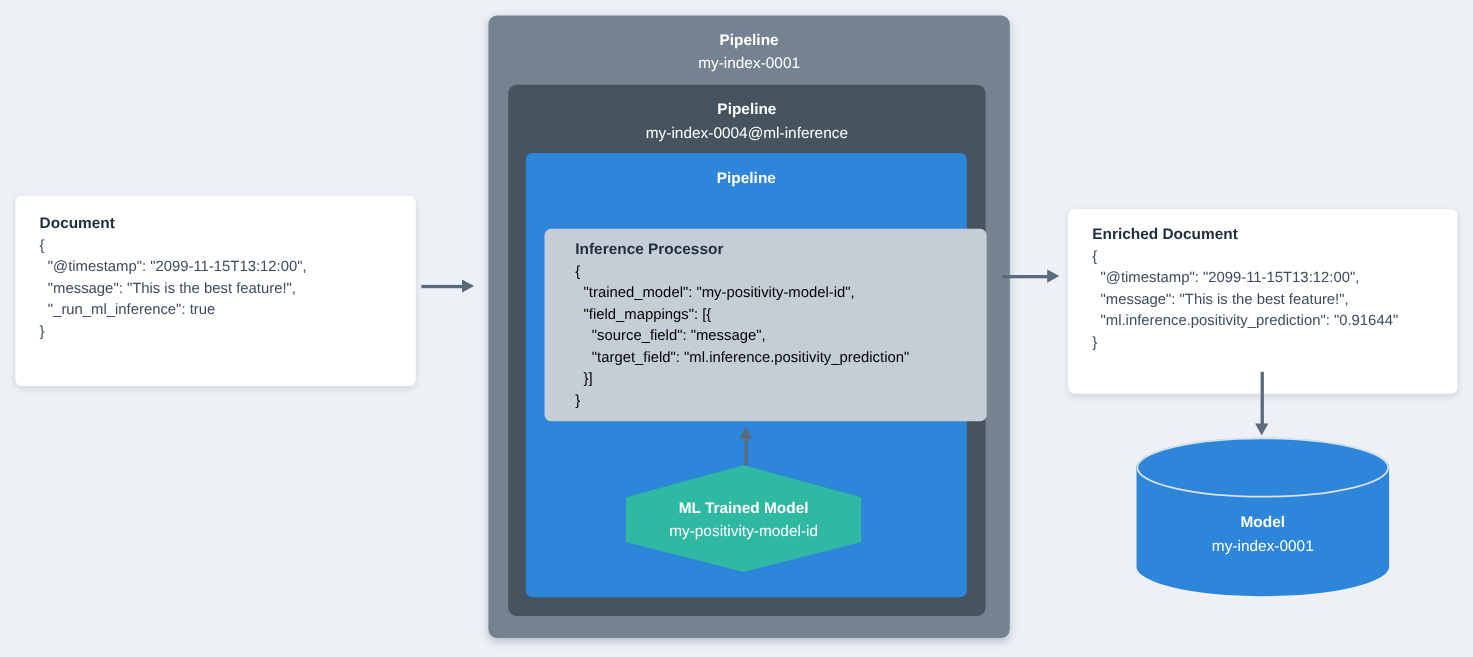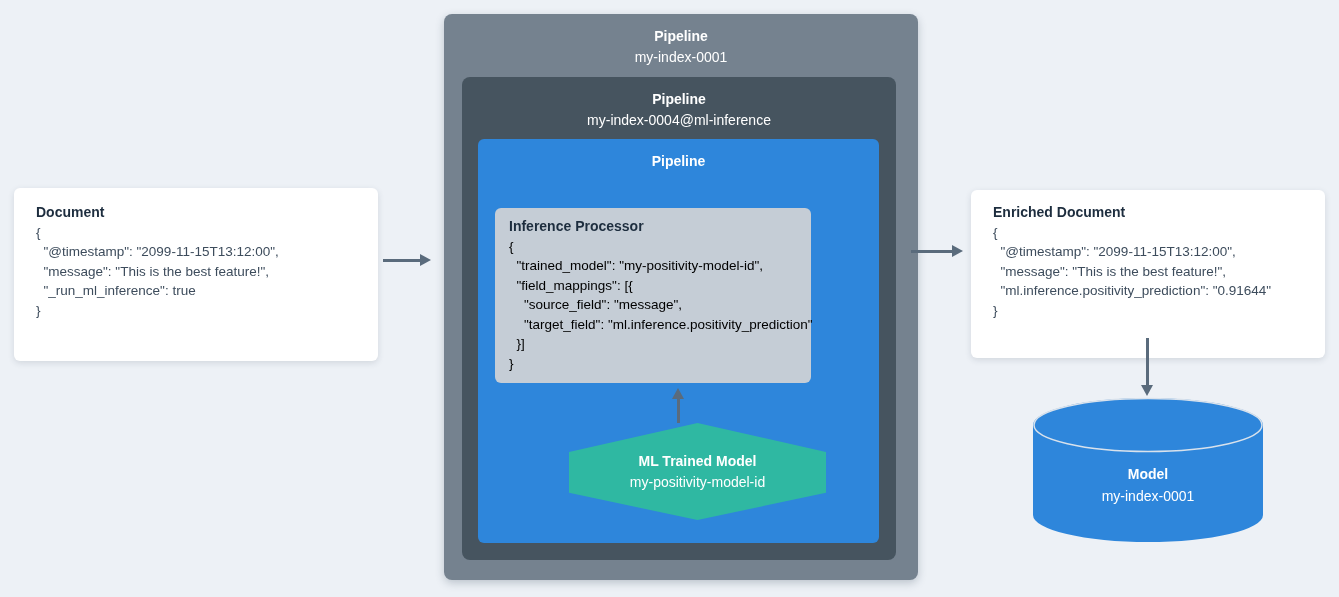--- a/index.html
+++ b/index.html
@@ -62,28 +62,28 @@
   }
   .pipe-header{
     text-align:center;
     color:#fff;
     padding-top:12px;
     font-size:14px;
     line-height:21px;
   }
   .pipe-header .pipe-label{font-weight:bold;}
   .proc-box{
-    left:17px;top:69px;width:316px;height:175px;
+    left:17px;top:69px;width:402px;height:175px;
     background:var(--processor);
     border-radius:6px;
-    padding:9px 14px;
+    padding:9px 28px;
   }
   
   .hexagon{
-    left:91px;top:284px;width:257px;height:97px;
+    left:91px;top:284px;width:214px;height:97px;
     background:var(--model);
     clip-path:polygon(50% 0%, 100% 30%, 100% 72%, 50% 100%, 0% 72%, 0% 30%);
     display:flex;flex-direction:column;align-items:center;justify-content:center;
     color:#fff;font-size:14px;line-height:21px;text-align:center;
   }
   .hexagon .pipe-label{font-weight:bold;}
   
   .arrow-right{
     height:3px;background:var(--arrow);
   }
@@ -117,21 +117,21 @@
     left:1033px;top:396px;width:230px;height:150px;
     display:flex;flex-direction:column;align-items:center;justify-content:center;
     padding-top:28px;
     color:#fff;font-size:14px;line-height:22px;text-align:center;
   }
   .cylinder-label .pipe-label{font-weight:bold;}
 </style>
 </head>
 <body>
 
-<div class="abs white-box" style="left:14px;top:178px;width:364px;height:173px;margin-top:10px;">
+<div class="abs white-box" style="left:14px;top:178px;width:364px;height:173px;">
   <div class="box-title">Document</div>
   <div>
     <div class="code-line">{</div>
     <div class="code-line">  "@timestamp": "2099-11-15T13:12:00",</div>
     <div class="code-line">  "message": "This is the best feature!",</div>
     <div class="code-line">  "_run_ml_inference": true</div>
     <div class="code-line">}</div>
   </div>
 </div>
 

